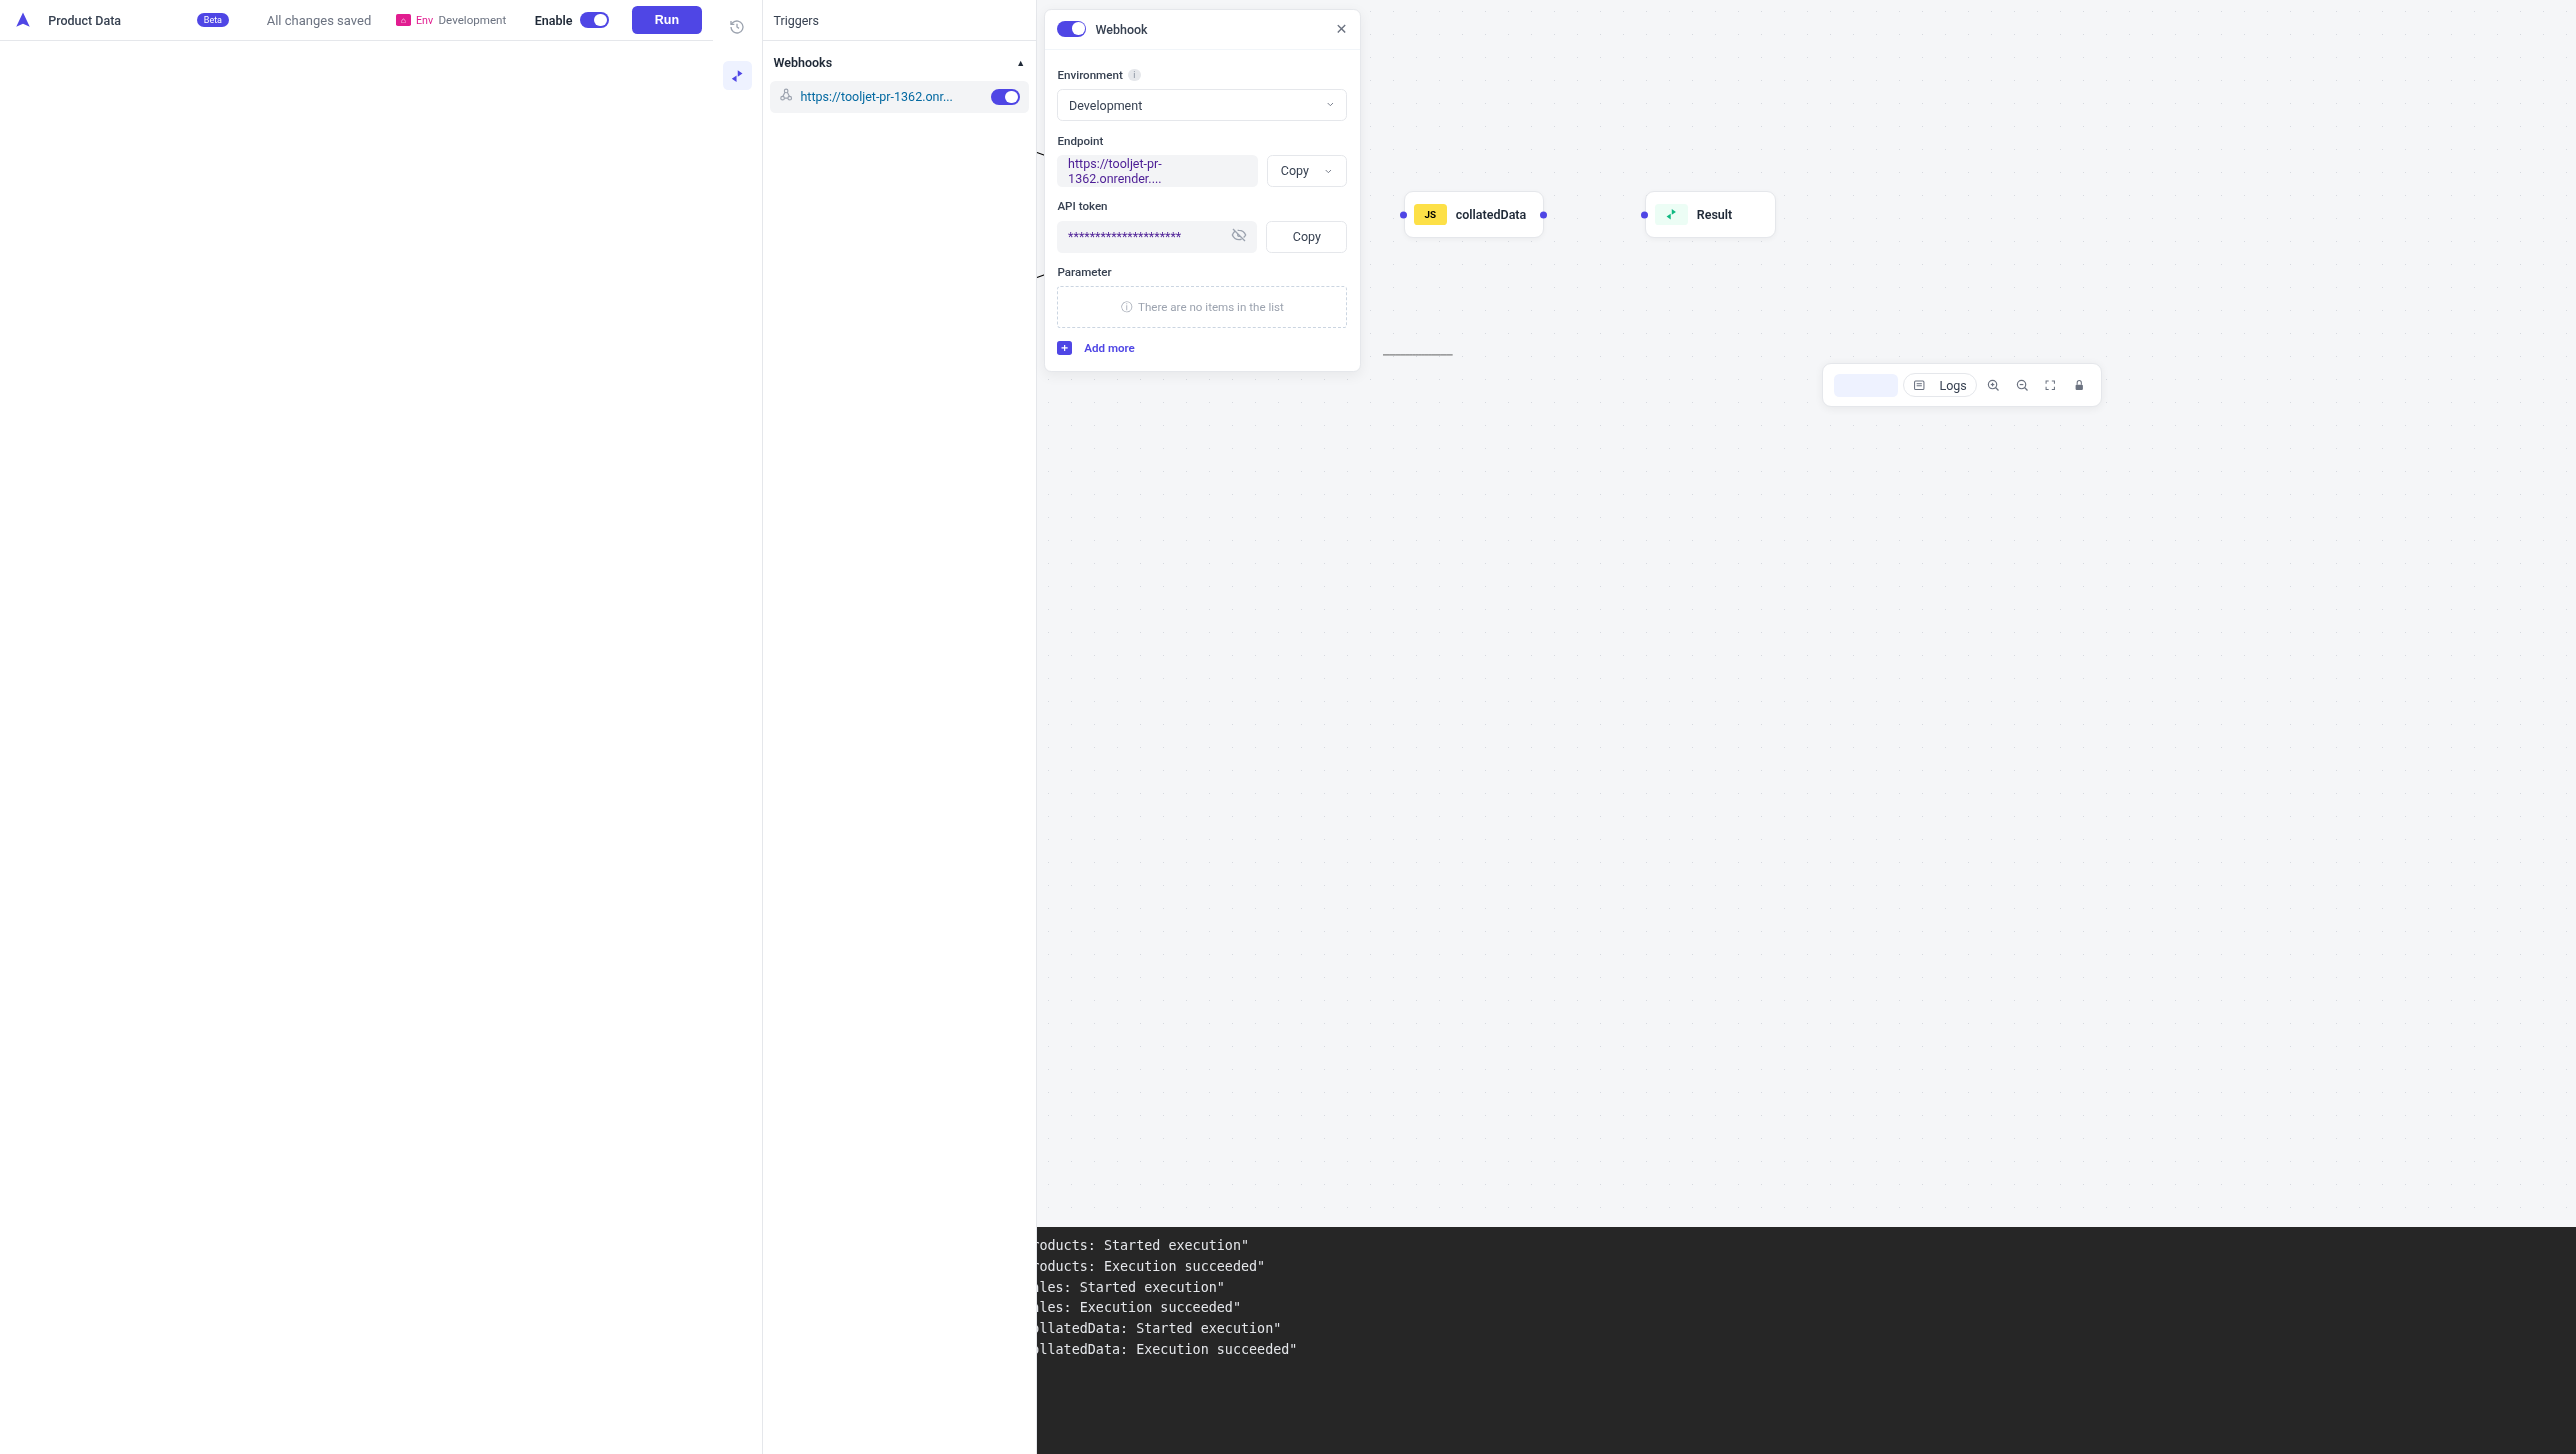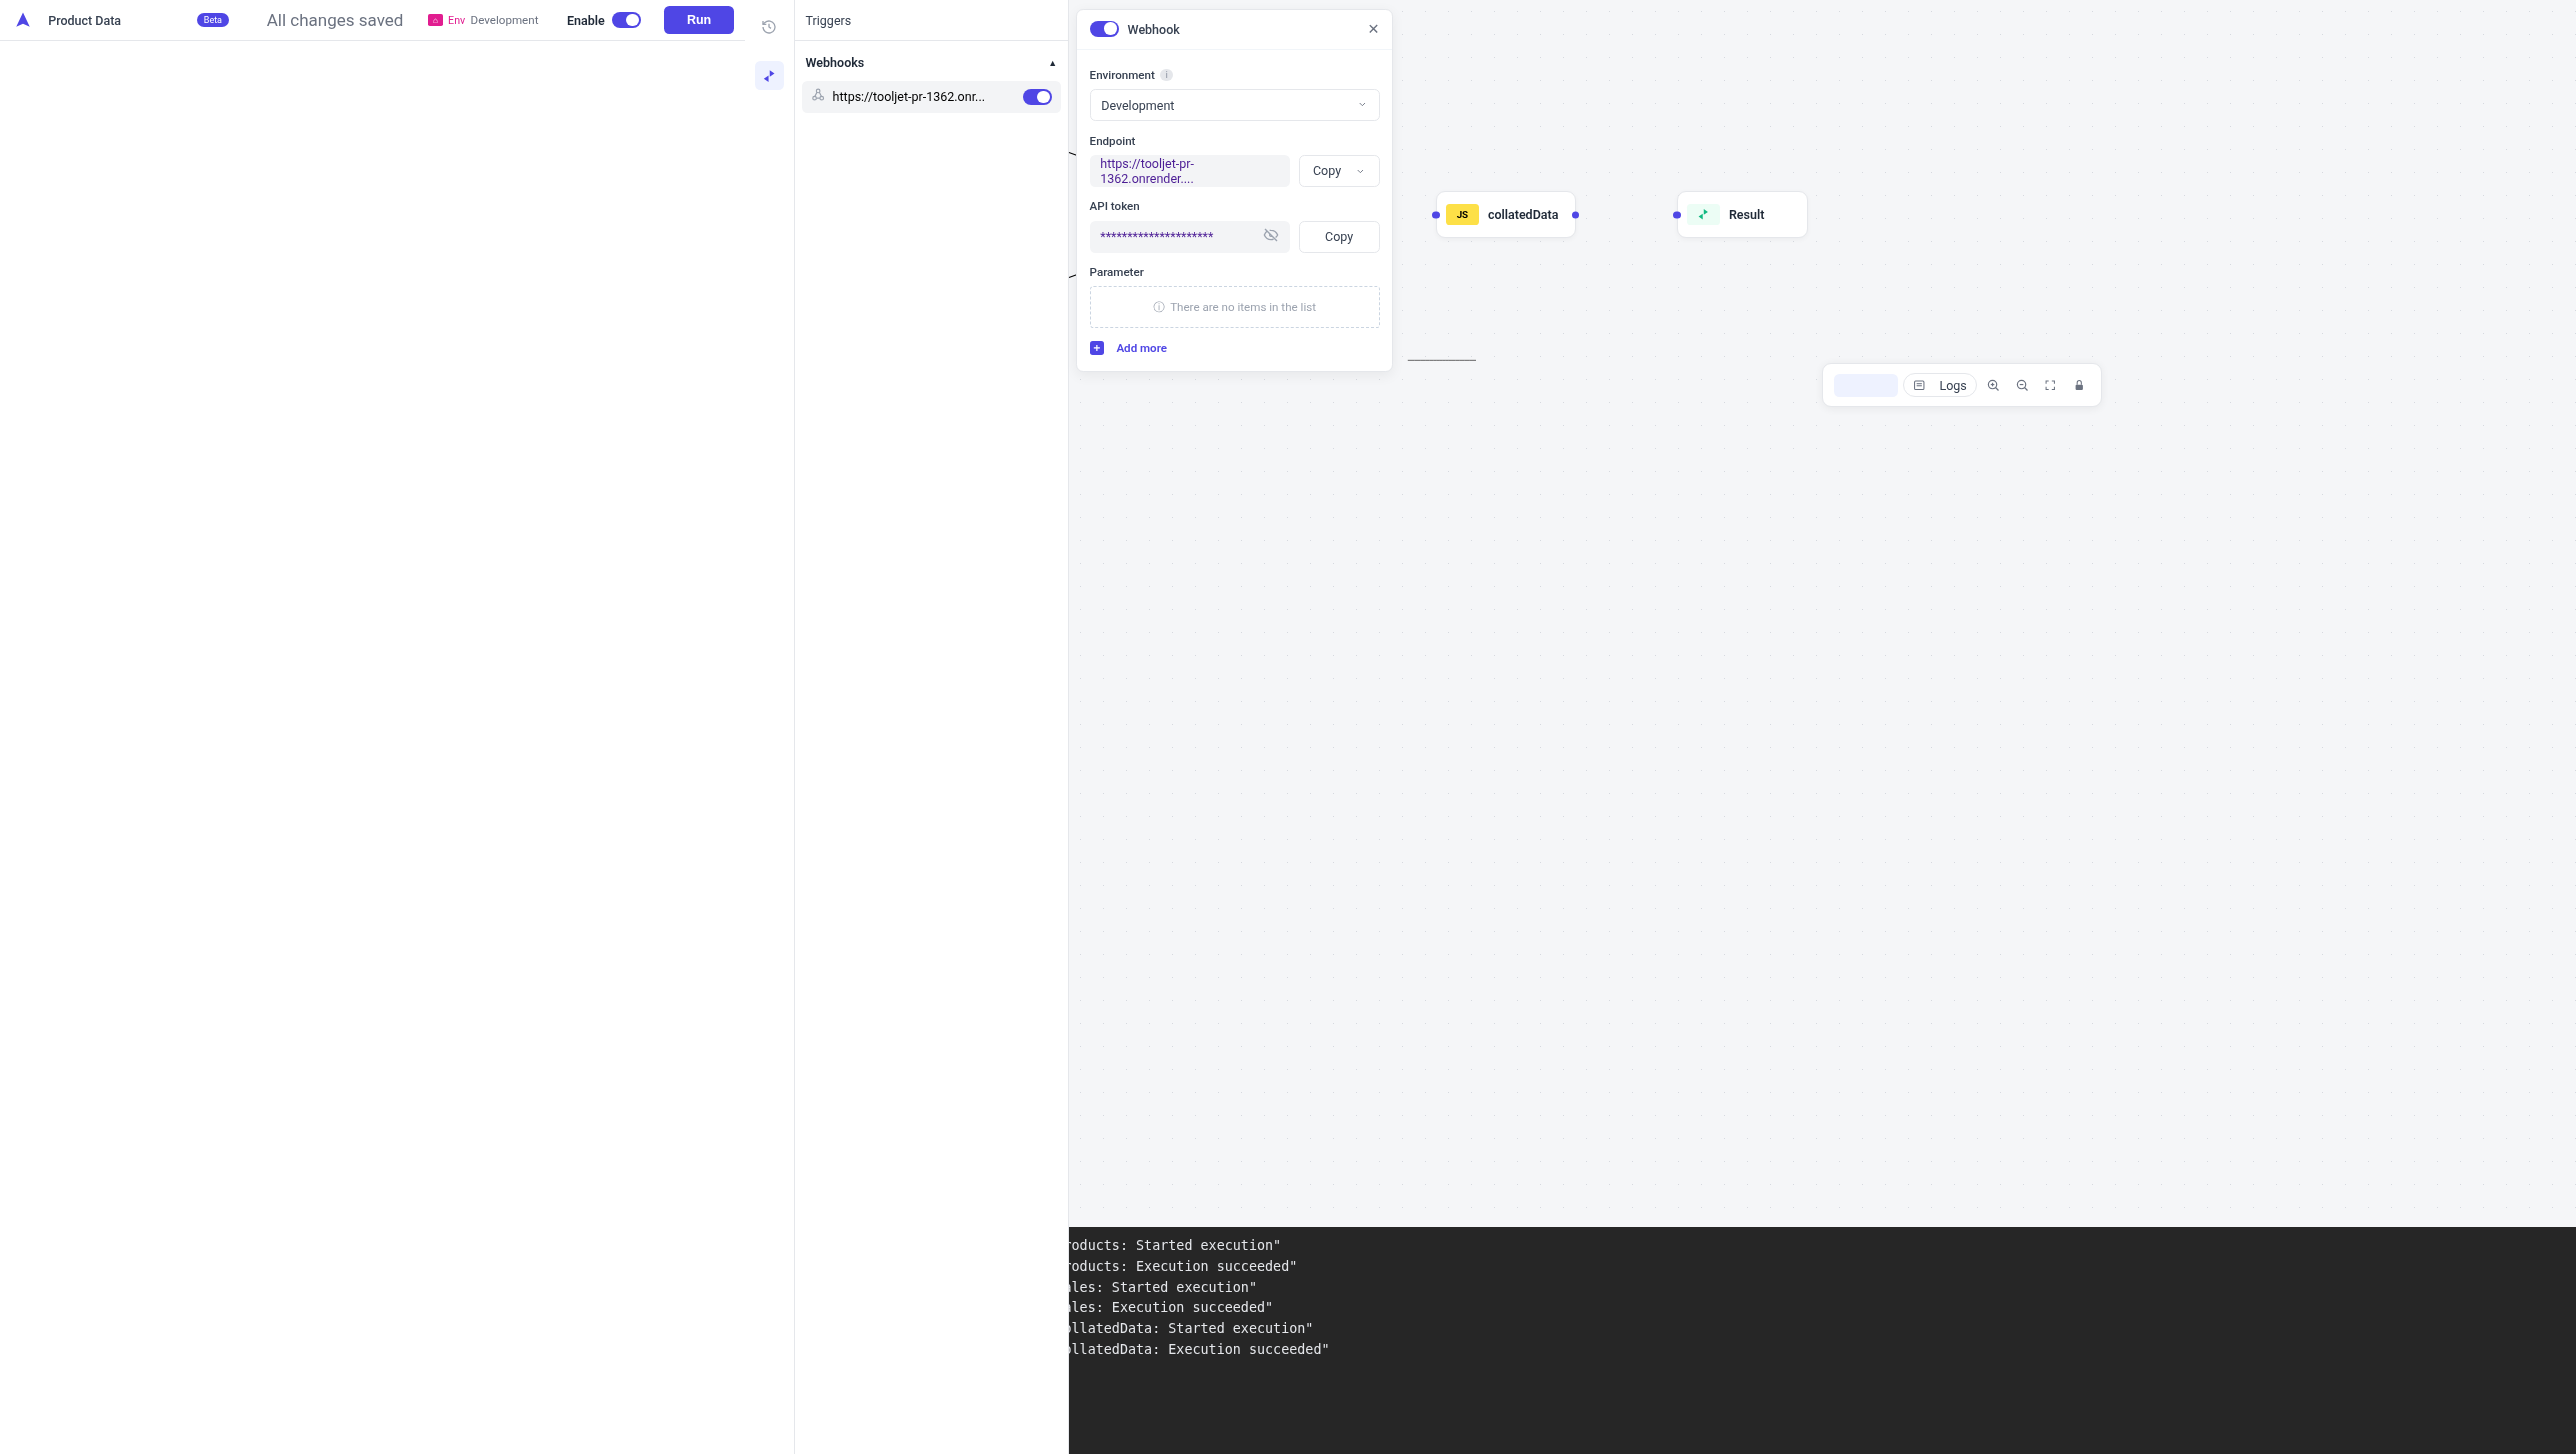--- a/index.html
+++ b/index.html
@@ -4,21 +4,21 @@
 <style>
   * { box-sizing: border-box; margin: 0; padding: 0; }
   body { font-family: -apple-system, BlinkMacSystemFont, "Segoe UI", Roboto, sans-serif; font-size: 12.5px; color: #1f2937; overflow: hidden; background: #fff; }
   .shell { display: flex; flex-direction: row; height: 100vh; }
 
   
   .topbar { display: flex; align-items: center; height: 41px; border-bottom: 0.9px solid #e5e7eb; padding: 0 10.7px; gap: 12.5px; }
   .topbar .logo { width: 25px; height: 25px; display: flex; align-items: center; justify-content: center; color: #4f46e5; }
   .topbar .title { font-weight: 500; color: #374151; }
   .topbar .beta { background: #4f46e5; color: #fff; font-size: 9px; padding: 1.8px 7.2px; border-radius: 894px; margin-left: 63px; }
-  .topbar .saved { color: #6b7280; font-size: 17px; margin-left: 25px; }
+  .topbar .saved { color: #6b7280; font-size: 13px; margin-left: 25px; }
   .topbar .spacer { flex: 1; }
   .topbar .env-chip { display: flex; align-items: center; gap: 5.4px; color: #6b7280; font-size: 11.6px; }
   .topbar .env-chip .env-icon { width: 14.3px; height: 12.5px; background: #e11d90; border-radius: 1.8px; display:flex; align-items:center; justify-content:center; color:#fff; font-size:8px; font-weight:700;}
   .topbar .env-label { color:#e11d90; font-size:10.7px;}
   .topbar .enable-block { display: flex; align-items: center; gap: 7px; margin-left: 16px; font-weight: 600; }
   .topbar .run-btn { margin-left: 10.7px; background: #4f46e5; color: #fff; border: none; padding: 7.2px 23px; border-radius: 5.4px; font-weight: 600; font-size: 12.5px; cursor: pointer; }
 
   
   .toggle { width: 29px; height: 16px; background: #4f46e5; border-radius: 894px; position: relative; cursor: pointer; }
   .toggle .knob { position: absolute; top: 1.8px; right: 1.8px; width: 12.5px; height: 12.5px; background: #fff; border-radius: 50%; }
@@ -28,21 +28,21 @@
   .narrowbar { width: 50px; border-right: 0.9px solid #e5e7eb; display: flex; flex-direction: column; align-items: center; padding-top: 12.5px; gap: 19.7px; }
   .narrowbar .nb-btn { width: 29px; height: 29px; display: flex; align-items: center; justify-content: center; color: #9ca3af; border-radius: 5.4px; cursor: pointer; }
   .narrowbar .nb-btn.active { background: #eef2ff; color: #4f46e5; }
 
   .sidepanel { width: 274px; border-right: 0.9px solid #e5e7eb; display: flex; flex-direction: column; }
   .sidepanel .section-triggers { border-bottom: 0.9px solid #e5e7eb; padding: 12.5px 10.7px; color: #374151; }
   .sidepanel .section-header { display: flex; align-items: center; justify-content: space-between; padding: 14.3px 10.7px 10.7px; font-weight: 600; }
   .sidepanel .section-header .caret { font-size: 9px; }
   .webhook-item { margin: 0 7.2px; display: flex; align-items: center; gap: 7.2px; background: #f3f4f6; padding: 7.2px 9px; border-radius: 5.4px; }
   .webhook-item .wh-icon { color: #9ca3af; }
-  .webhook-item .wh-url { flex: 1; color: #000000; overflow: hidden; white-space: nowrap; text-overflow: ellipsis; }
+  .webhook-item .wh-url { flex: 1; color: #0369a1; overflow: hidden; white-space: nowrap; text-overflow: ellipsis; }
 
   
   .canvas-wrap { flex: 1; display: flex; flex-direction: column; min-width: 0; position: relative; }
   .canvas {
     flex: 1; position: relative; background-color: #f5f6f8;
     background-image: radial-gradient(#d6d9df 0.9px, transparent 0.9px);
     background-size: 23px 23px;
     min-height: 0;
   }
 

